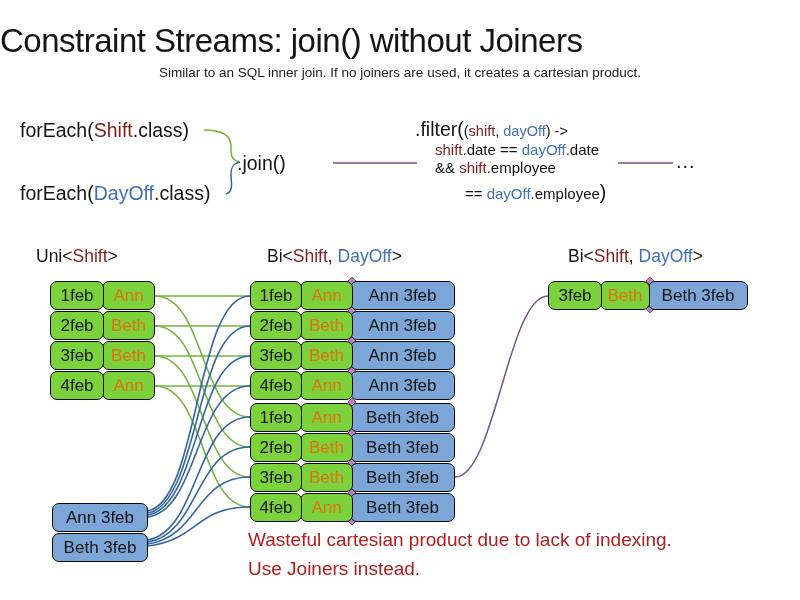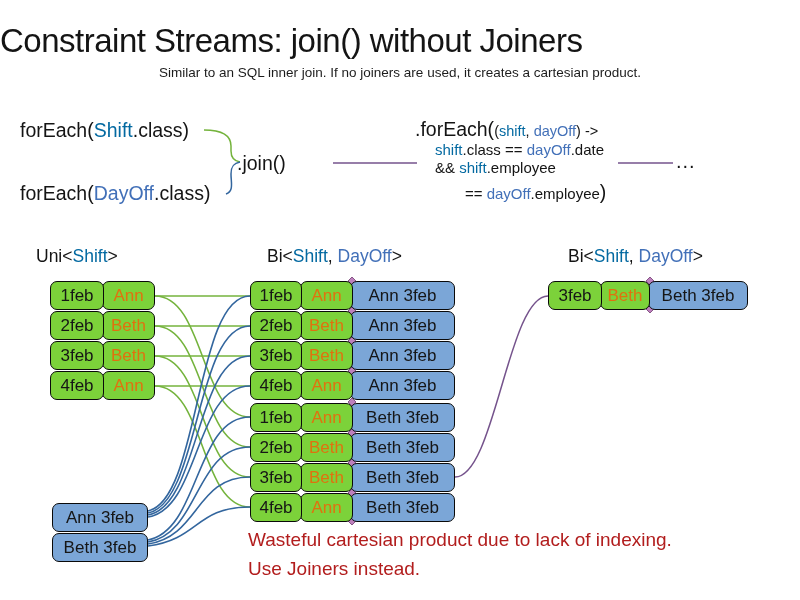--- a/index.html
+++ b/index.html
@@ -10,21 +10,21 @@
            font-size:33px; letter-spacing:-0.5px; color:#141414; }
   .subtitle { position:absolute; top:65px; left:0; width:800px; text-align:center;
               font-size:13.5px; color:#1c1c1c; }
 
   svg.overlay { position:absolute; left:0; top:0; z-index:1; pointer-events:none; }
 
   .code { position:absolute; white-space:nowrap; color:#141414; z-index:2; }
   .fs-big { font-size:19.5px; }
   .fs-small { font-size:14.5px; }
   .fs-mid { font-size:15px; }
-  .green-t { color:#0369a1; }
+  .green-t { color:#7f1d1d; }
   .blue-t { color:#4270b8; }
 
   .lbl { position:absolute; font-size:17.5px; color:#141414; white-space:nowrap; z-index:2; }
 
   .tbl { position:absolute; z-index:2; }
   .row { position:absolute; height:29px; }
   .cell { position:absolute; height:29px; border:1.6px solid #0a0a0a; border-radius:7px;
           display:flex; align-items:center; justify-content:center;
           font-size:17px; color:#161616; background:#7cd23a; }
   .cell.date { z-index:5; }
@@ -83,23 +83,23 @@
 
   <div class="title">Constraint Streams: join() without Joiners</div>
   <div class="subtitle">Similar to an SQL inner join. If no joiners are used, it creates a cartesian product.</div>
 
   <div class="code fs-big" style="left:20px; top:119px;"><span>forEach(</span><span class="green-t">Shift</span><span>.class)</span></div>
 
   <div class="code fs-big" style="left:20px; top:182px;"><span>forEach(</span><span class="blue-t">DayOff</span><span>.class)</span></div>
 
   <div class="code fs-big" style="left:237px; top:152px;">.join()</div>
 
-  <div class="code" style="left:415px; top:118px;"><span class="fs-big">.forEach(</span><span class="fs-small">(</span><span class="fs-small green-t">shift</span><span class="fs-small">, </span><span class="fs-small blue-t">dayOff</span><span class="fs-small">) -&gt;</span></div>
+  <div class="code" style="left:415px; top:118px;"><span class="fs-big">.filter(</span><span class="fs-small">(</span><span class="fs-small green-t">shift</span><span class="fs-small">, </span><span class="fs-small blue-t">dayOff</span><span class="fs-small">) -&gt;</span></div>
 
-  <div class="code fs-mid" style="left:435px; top:141px;"><span class="green-t">shift</span><span>.class == </span><span class="blue-t">dayOff</span><span>.date</span></div>
+  <div class="code fs-mid" style="left:435px; top:141px;"><span class="green-t">shift</span><span>.date == </span><span class="blue-t">dayOff</span><span>.date</span></div>
 
   <div class="code fs-mid" style="left:465px; top:181px;"><span>== </span><span class="blue-t">dayOff</span><span>.employee</span><span class="fs-big">)</span></div>
 
   <div class="code fs-mid" style="left:435px; top:159px;"><span>&amp;&amp; </span><span class="green-t">shift</span><span>.employee</span></div>
 
   <div class="code" style="left:676px; top:150px; font-size:20px; letter-spacing:1px;">...</div>
 
   <div class="lbl" style="left:36px; top:246px;"><span>Uni&lt;</span><span class="green-t">Shift</span><span>&gt;</span></div>
 
   <div class="lbl" style="left:267px; top:246px;"><span>Bi&lt;</span><span class="green-t">Shift</span><span>, </span><span class="blue-t">DayOff</span><span>&gt;</span></div>

